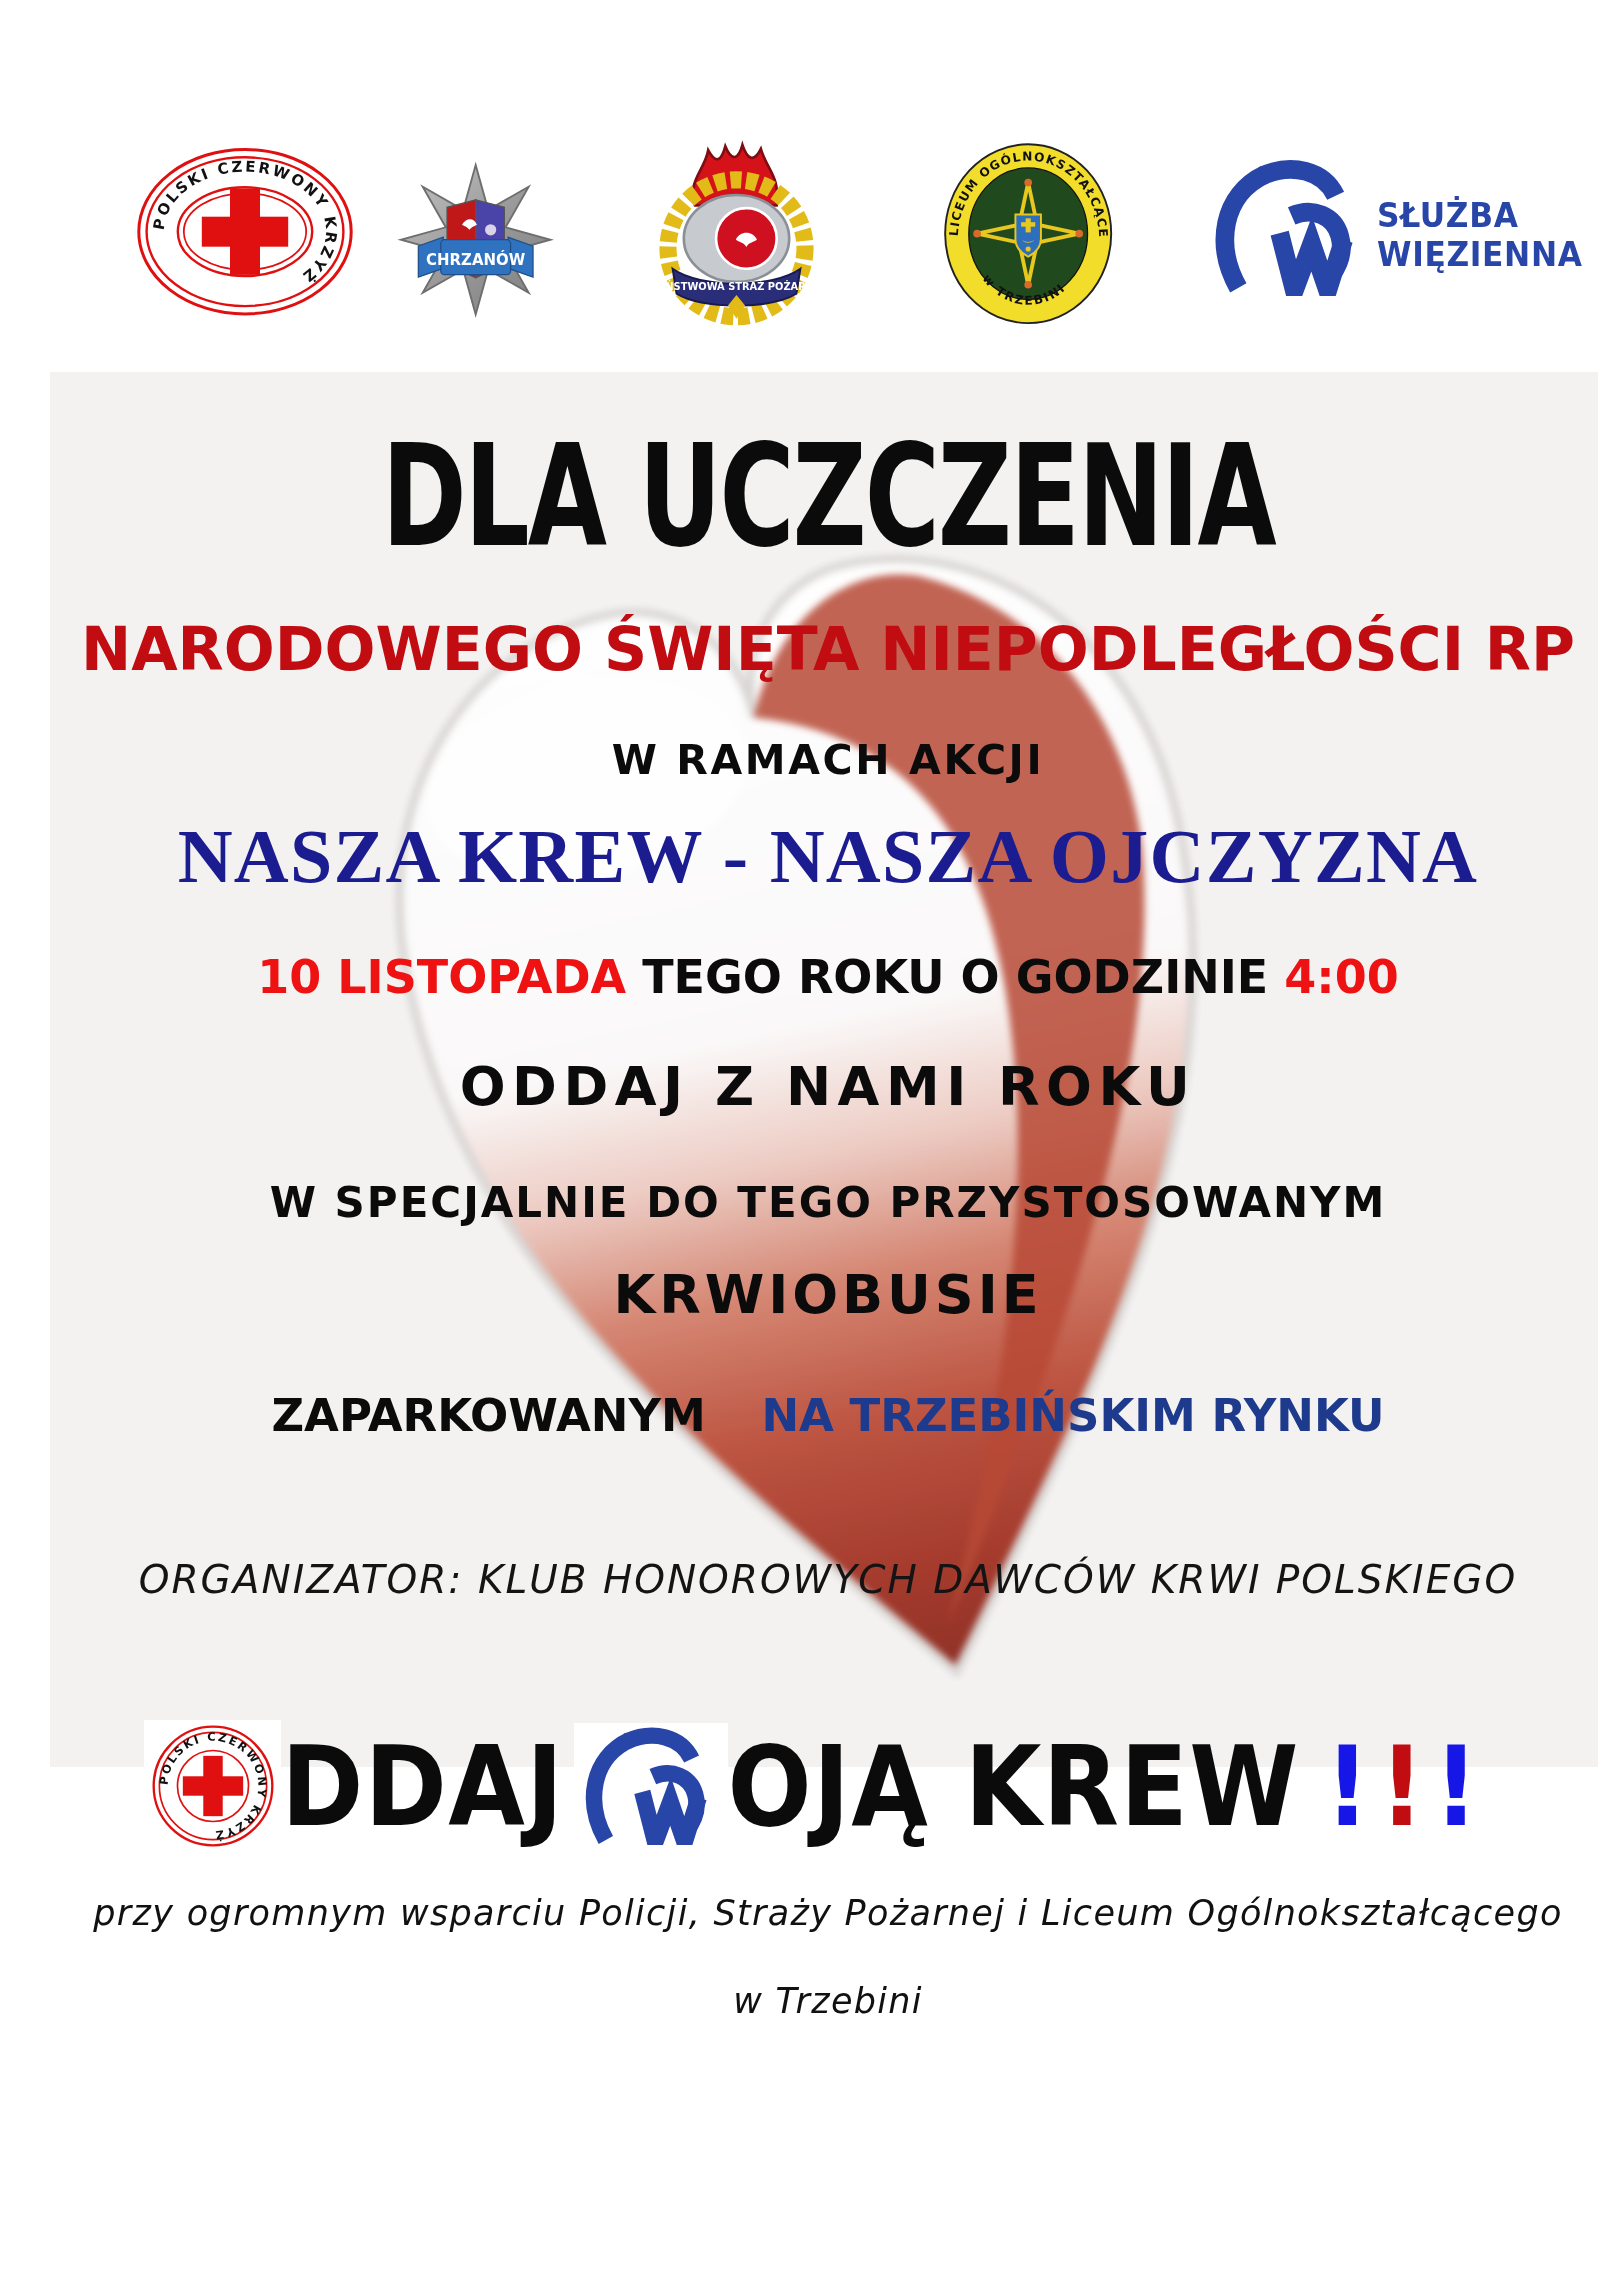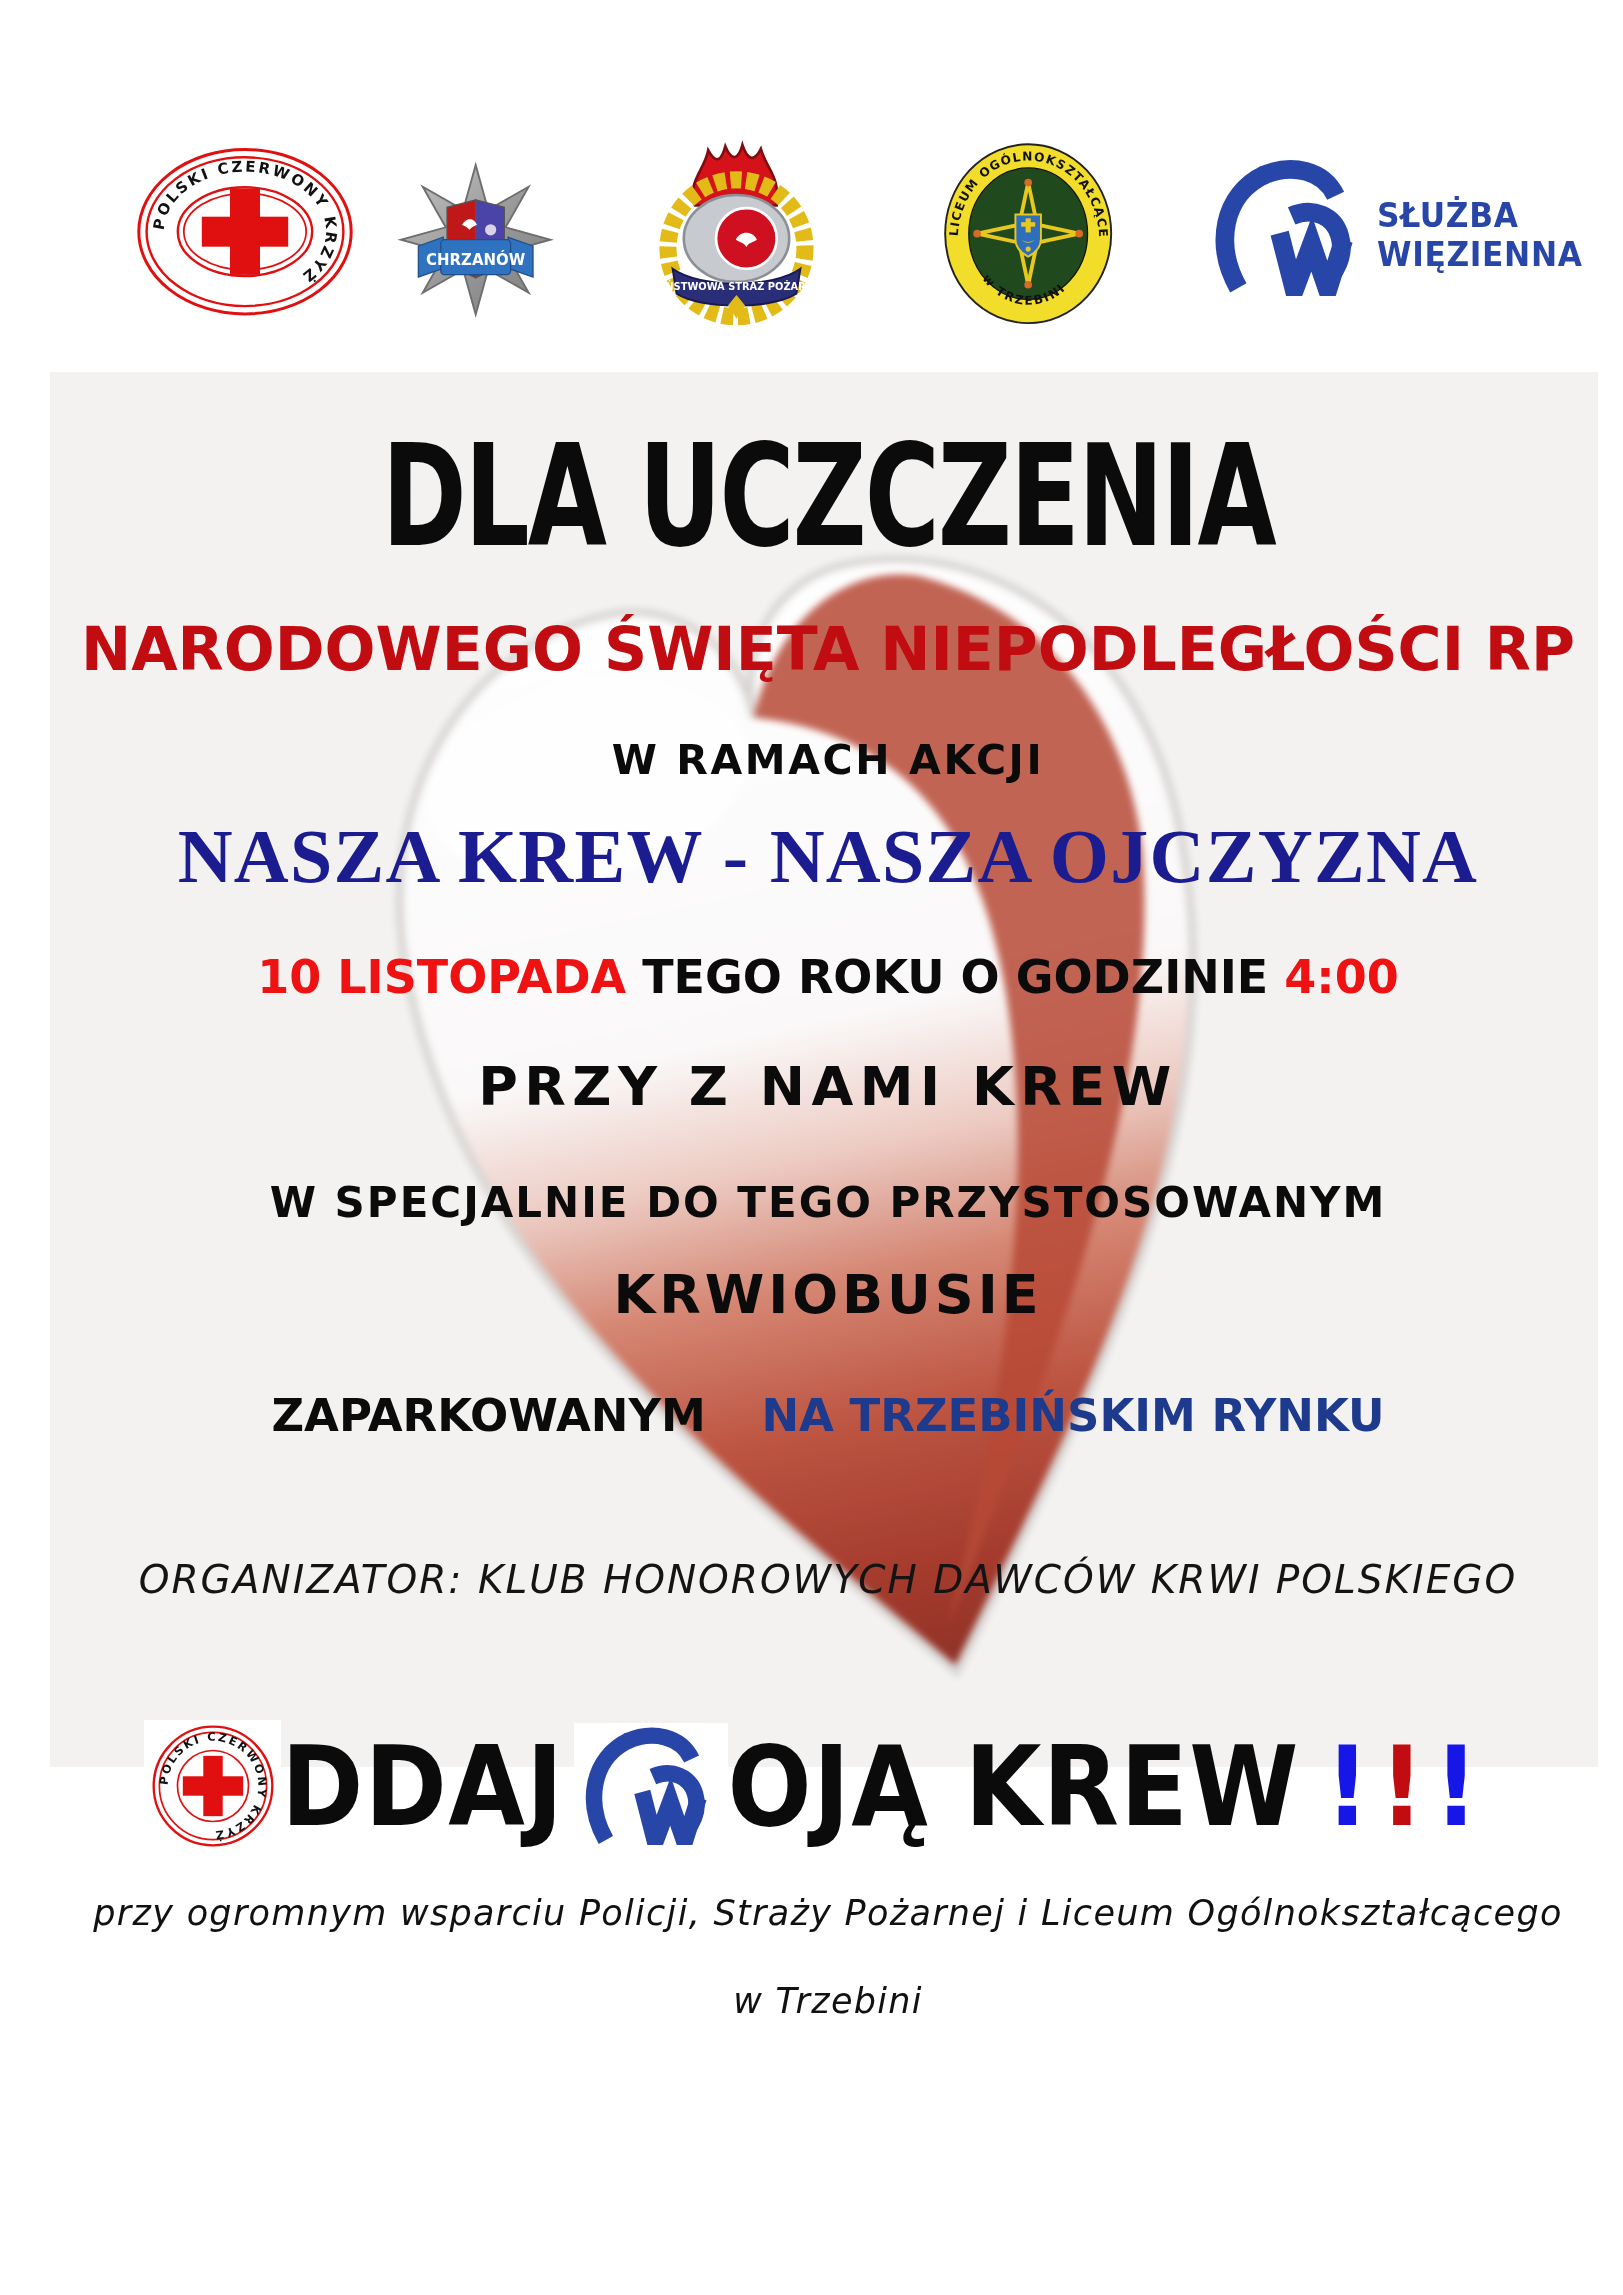--- a/index.html
+++ b/index.html
@@ -172,21 +172,21 @@
   <div class="line subtitle">NARODOWEGO ŚWIĘTA NIEPODLEGŁOŚCI RP</div>
 
   <div class="line within">W RAMACH AKCJI</div>
 
   <div class="line campaign">NASZA KREW - NASZA OJCZYZNA</div>
 
   <div class="line dateline">
     <span class="red">10 LISTOPADA</span><span> TEGO ROKU O GODZINIE </span><span class="red">4:00</span>
   </div>
 
-  <div class="line oddaj">PRZY Z NAMI KREW</div>
+  <div class="line oddaj">ODDAJ Z NAMI ROKU</div>
 
   <div class="line special">W SPECJALNIE DO TEGO PRZYSTOSOWANYM</div>
 
   <div class="line krwiobus">KRWIOBUSIE</div>
 
   <div class="line parked">
     <span>ZAPARKOWANYM </span><span class="navy">NA TRZEBIŃSKIM RYNKU</span>
   </div>
 
   <div class="line org org1">ORGANIZATOR: KLUB HONOROWYCH DAWCÓW KRWI POLSKIEGO</div>

